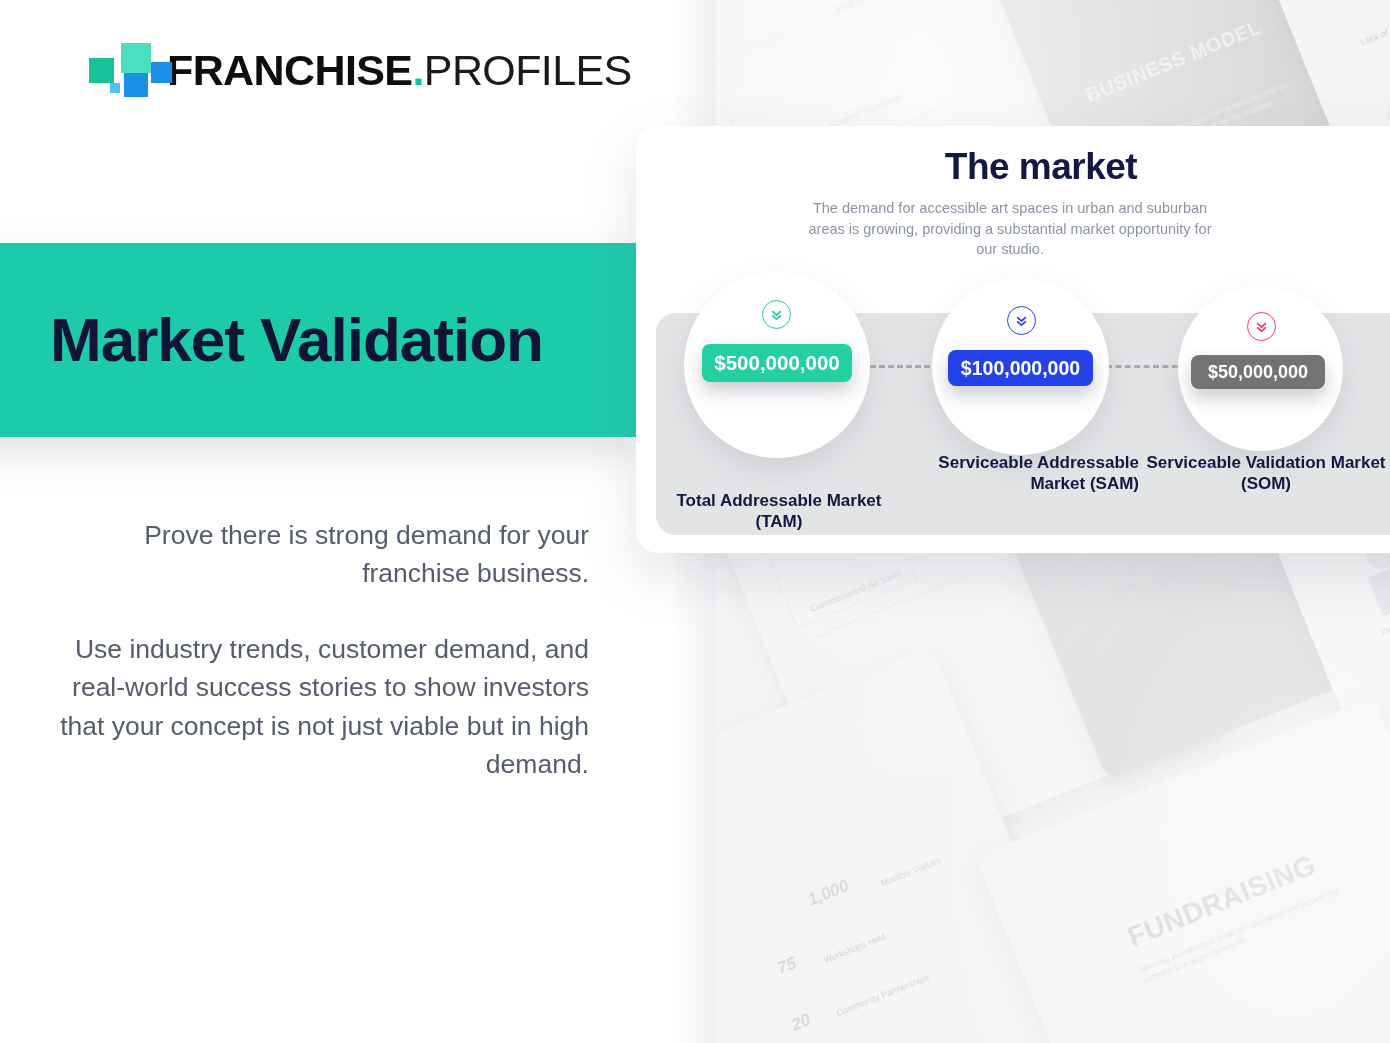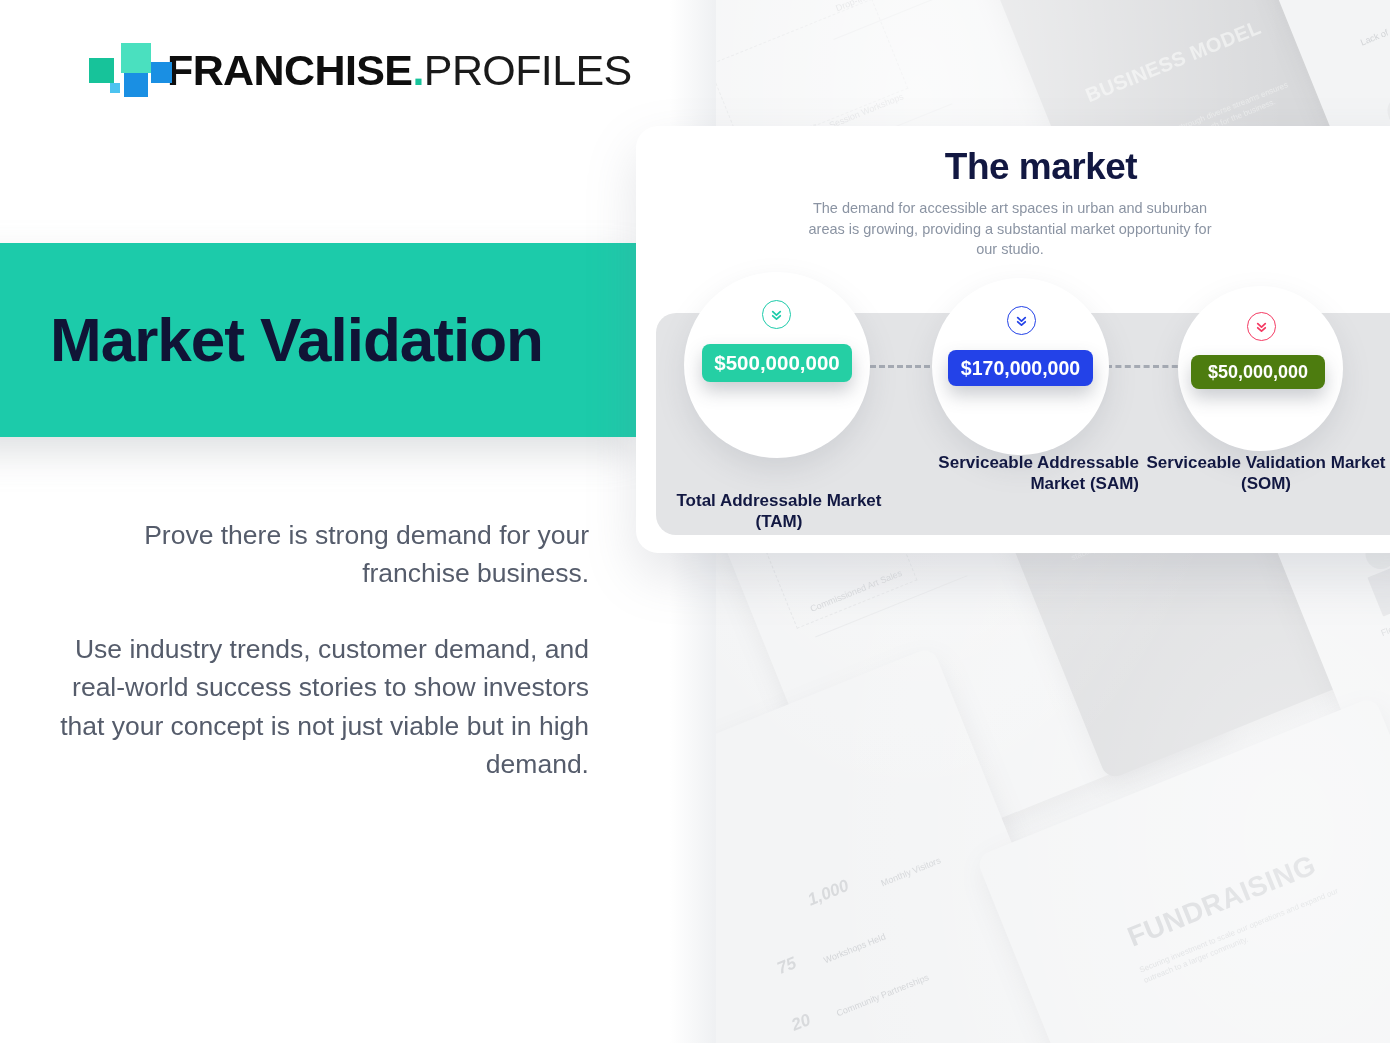--- a/index.html
+++ b/index.html
@@ -144,21 +144,21 @@
 
   
   .n2-bubble{left:296px;top:152px;width:177px;height:177px;}
   .n2-icon{left:371px;top:180px;color:#2342e8;}
   .n2-pill{left:312px;top:224px;width:145px;height:36px;font-size:19.5px;background:#2342e8;}
   .n2-label{left:268px;top:326px;width:235px;}
 
   
   .n3-bubble{left:542px;top:160px;width:165px;height:165px;}
   .n3-icon{left:611px;top:186px;color:#f43b63;}
-  .n3-pill{left:555px;top:229px;width:134px;height:34px;font-size:18px;background:#4d7c0f;}
+  .n3-pill{left:555px;top:229px;width:134px;height:34px;font-size:18px;background:#737373;}
   .n3-label{left:510px;top:326px;width:240px;}
 </style>
 </head>
 <body>
 
 <div class="stage">
 
   <div class="bg-right">
 
     <div class="slide" style="left:-70px;top:-250px;width:430px;height:560px;transform:rotate(-22deg);">
@@ -281,21 +281,21 @@
       <div class="pill n1-pill">$500,000,000</div>
       <div class="node-label n1-label" style="text-align:center;">Total Addressable Market (TAM)</div>
 
       <div class="bubble n2-bubble"></div>
       <div class="node-icon n2-icon">
         <svg width="15" height="15" viewBox="0 0 16 16" fill="none" stroke="currentColor" stroke-width="1.9" stroke-linecap="round" stroke-linejoin="round">
           <polyline points="4,5 8,8.6 12,5"></polyline>
           <polyline points="4,9.4 8,13 12,9.4"></polyline>
         </svg>
       </div>
-      <div class="pill n2-pill">$170,000,000</div>
+      <div class="pill n2-pill">$100,000,000</div>
       <div class="node-label n2-label" style="text-align:right;">Serviceable Addressable Market (SAM)</div>
 
       <div class="bubble n3-bubble"></div>
       <div class="node-icon n3-icon">
         <svg width="15" height="15" viewBox="0 0 16 16" fill="none" stroke="currentColor" stroke-width="1.9" stroke-linecap="round" stroke-linejoin="round">
           <polyline points="4,5 8,8.6 12,5"></polyline>
           <polyline points="4,9.4 8,13 12,9.4"></polyline>
         </svg>
       </div>
       <div class="pill n3-pill">$50,000,000</div>

